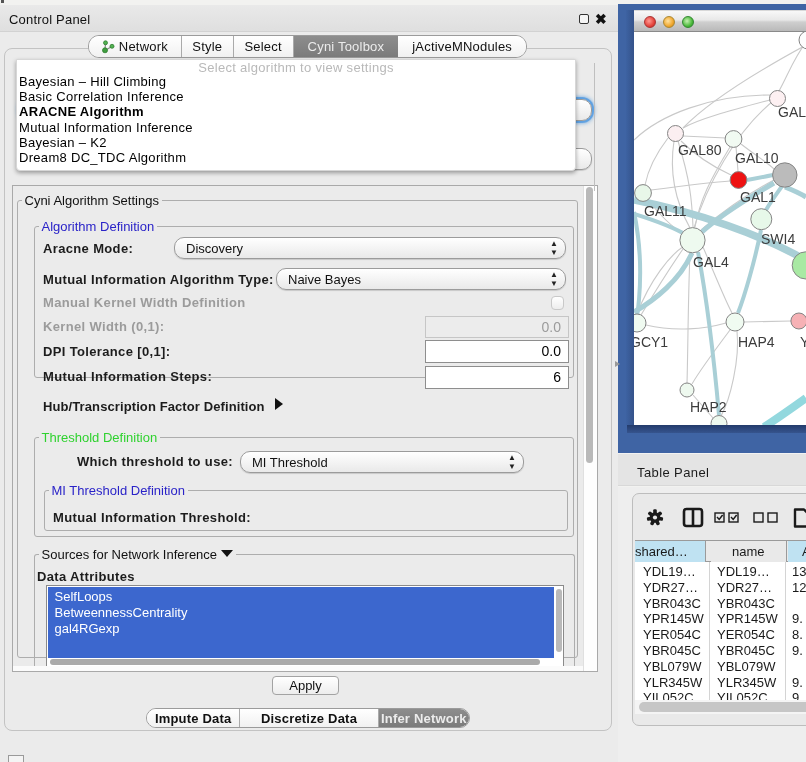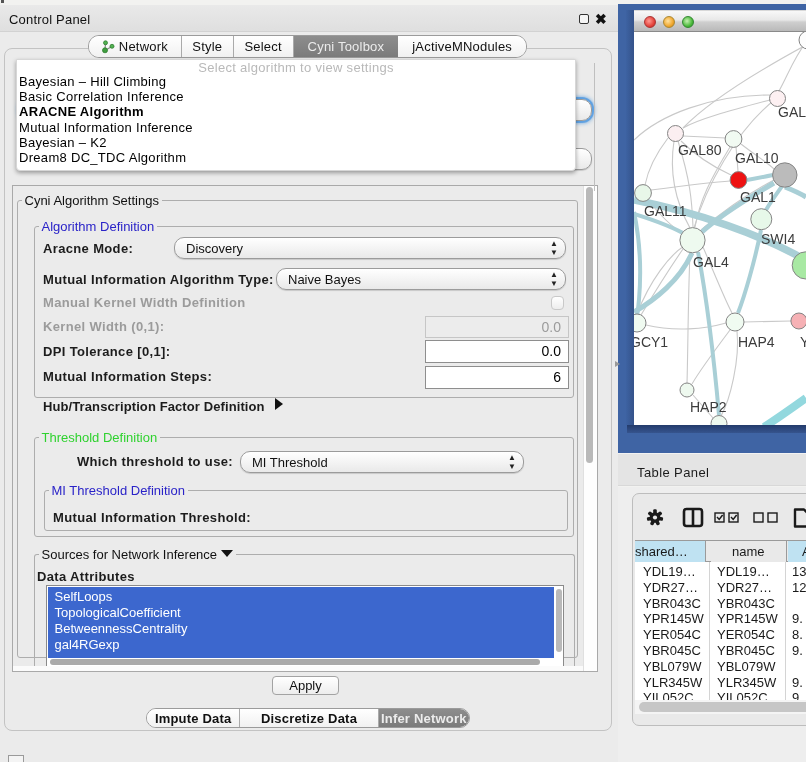--- a/index.html
+++ b/index.html
@@ -97,21 +97,21 @@
     <div class="tab sel" style="width:105px;">Cyni Toolbox</div>
     <div class="tab" style="width:128px;">jActiveMNodules</div>
   </div>
 
   <div id="scrollpane">
 
     <div class="groupbox" style="left:3.5px; top:14px; width:561.5px; height:458px;">
       <div class="grouplabel" style="left:4px; color:#111;">Cyni Algorithm Settings</div>
     </div>
 
-    <div class="groupbox" style="left:20.5px; top:40px; width:540.5px; height:172px;">
+    <div class="groupbox" style="left:20.5px; top:40px; width:540.5px; height:152px;">
       <div class="grouplabel" style="left:4px; color:#2a23c8;">Algorithm Definition</div>
     </div>
     <label class="b" style="left:30px; top:55px;">Aracne Mode:</label>
     <div class="combo" style="left:161px; top:51px; width:392px;">
         <span class="txt">Discovery</span>
         <span class="arrows">▲<br>▼</span>
       </div>
     <label class="b" style="left:30px; top:86px;">Mutual Information Algorithm Type:</label>
     <div class="combo" style="left:263px; top:82px; width:290px;">
         <span class="txt">Naive Bayes</span>
@@ -147,21 +147,20 @@
     </div>
     <label class="b" style="left:40px; top:324px;">Mutual Information Threshold:</label>
 
     <div class="groupbox" style="left:20.5px; top:368px; width:541.5px; height:116px; border-bottom:none; border-radius:3px 3px 0 0;">
       <div class="grouplabel" style="left:4px; color:#111;">Sources for Network Inference <span style="display:inline-block; width:0; height:0; border-top:7px solid #111; border-left:6px solid transparent; border-right:6px solid transparent; vertical-align:2px;"></span></div>
     </div>
     <label class="b" style="left:24px; top:382.5px;">Data Attributes</label>
     <div id="datalist" style="left:32.5px; top:398.5px; width:518.5px; height:82px;">
       <div class="bluebox" style="width:506px; height:71.5px;">
         <div class="item" style="margin-top:2px;">SelfLoops</div>
-        <div class="item">TopologicalCoefficient</div>
         <div class="item">BetweennessCentrality</div>
         <div class="item">gal4RGexp</div>
       </div>
       <div class="thumb" style="left:509px; top:3px; width:6.5px; height:63px;"></div>
       <div class="thumb" style="left:3px; top:73.5px; width:490px; height:6px; background:#a9a9a9;"></div>
     </div>
     <div style="position:absolute; left:0px; top:480px; width:570px; height:5px; background:#fbfbfb;"></div>
 
     <div class="vtrack" style="left:570px; top:0; width:14px; height:485px;"></div>
     <div class="thumb" style="left:572.5px; top:1px; width:7px; height:276px;"></div>

